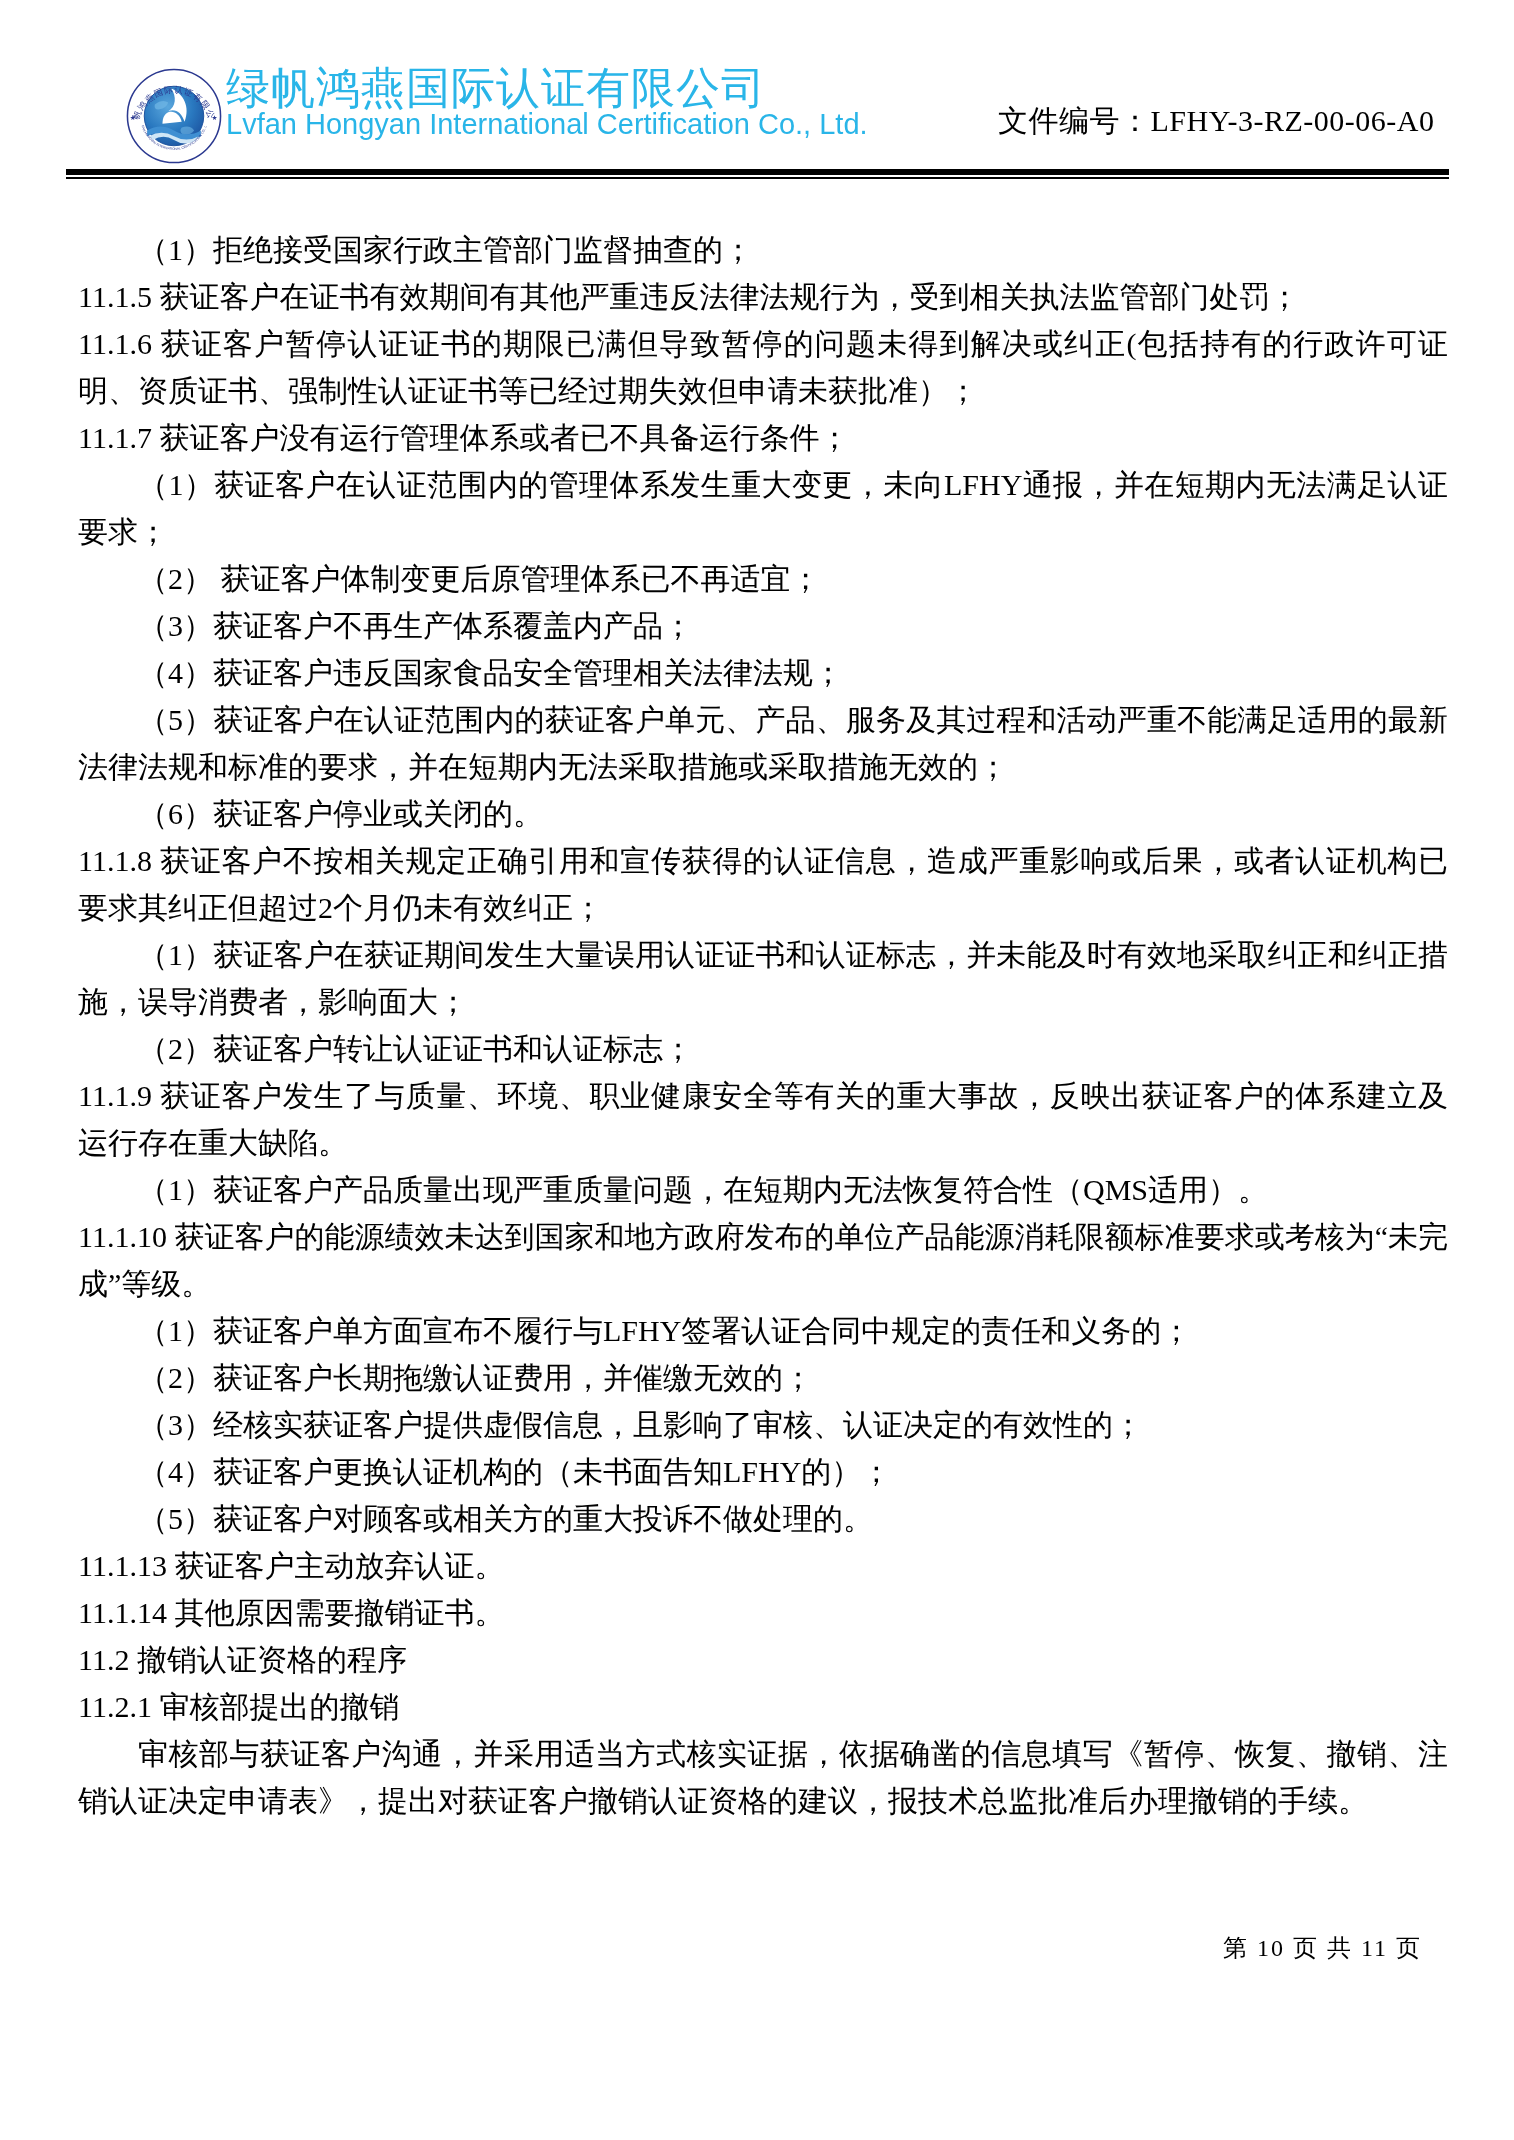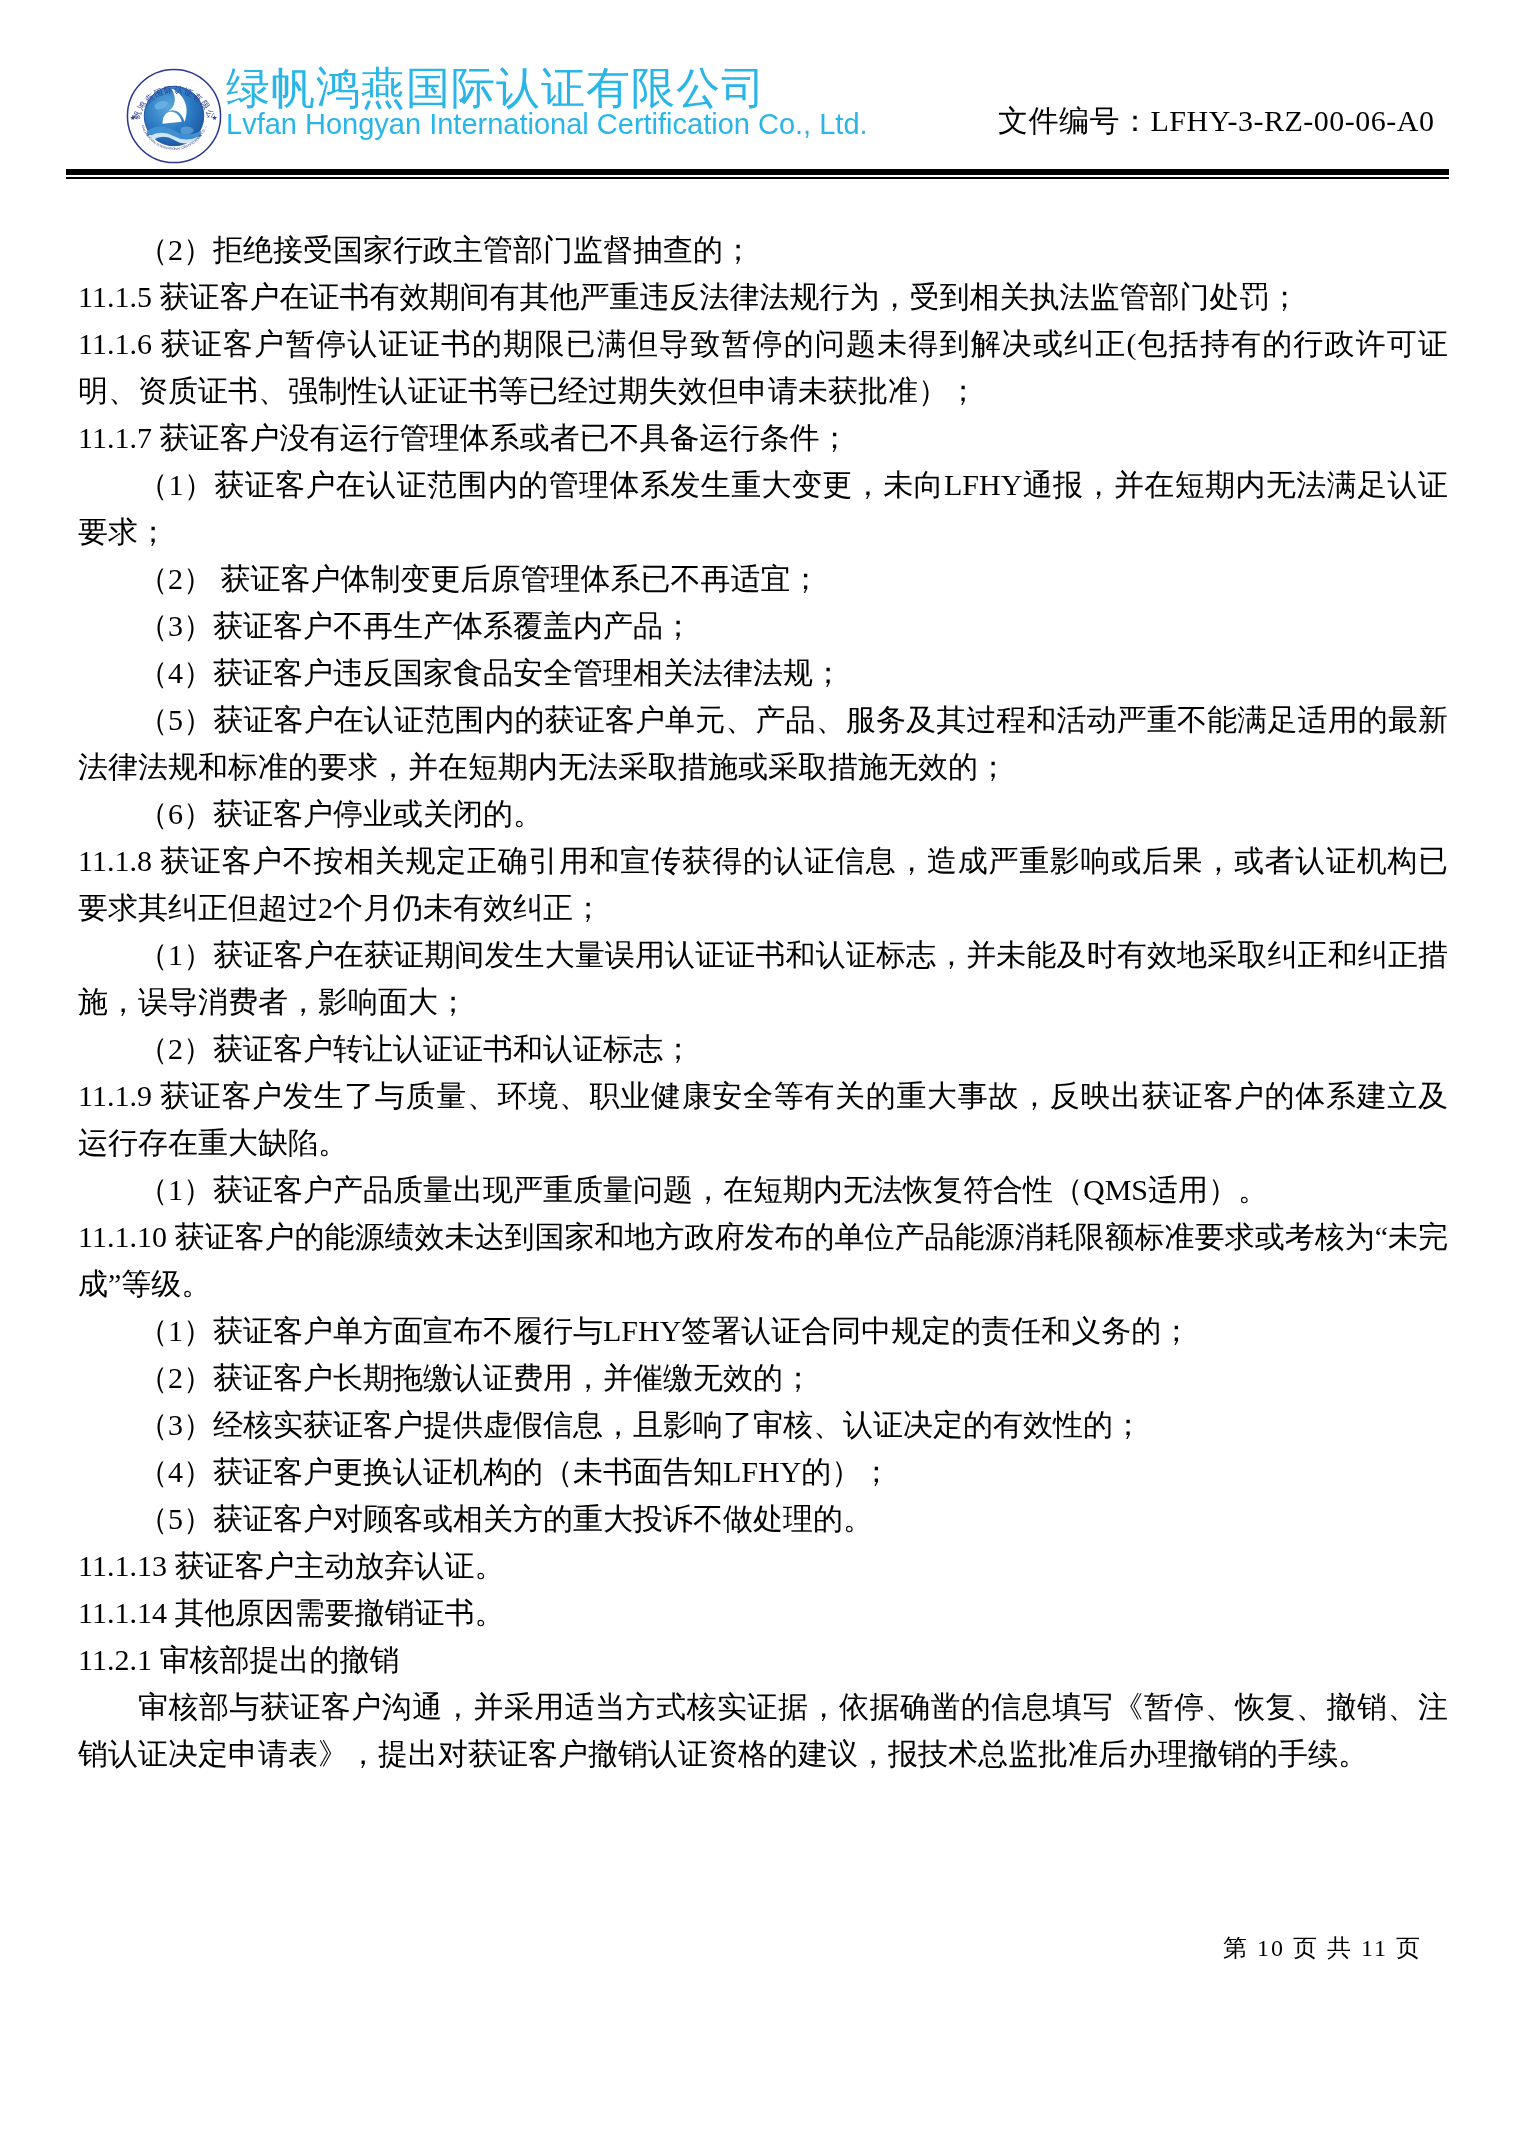--- a/index.html
+++ b/index.html
@@ -134,21 +134,21 @@
   </div>
 
   <div class="docnum">
     <span>文件编号：</span><span>LFHY-3-RZ-00-06-A0</span>
   </div>
 
   <div class="header-rule"></div>
 </div>
 
 <div class="content">
-    <p class="para indent">（2）拒绝接受国家行政主管部门监督抽查的；</p>
+    <p class="para indent">（1）拒绝接受国家行政主管部门监督抽查的；</p>
     <p class="para">11.1.5 获证客户在证书有效期间有其他严重违反法律法规行为，受到相关执法监管部门处罚；</p>
     <p class="para">11.1.6 获证客户暂停认证证书的期限已满但导致暂停的问题未得到解决或纠正(包括持有的行政许可证明、资质证书、强制性认证证书等已经过期失效但申请未获批准）；</p>
     <p class="para">11.1.7 获证客户没有运行管理体系或者已不具备运行条件；</p>
     <p class="para indent">（1）获证客户在认证范围内的管理体系发生重大变更，未向LFHY通报，并在短期内无法满足认证要求；</p>
     <p class="para indent">（2） 获证客户体制变更后原管理体系已不再适宜；</p>
     <p class="para indent">（3）获证客户不再生产体系覆盖内产品；</p>
     <p class="para indent">（4）获证客户违反国家食品安全管理相关法律法规；</p>
     <p class="para indent">（5）获证客户在认证范围内的获证客户单元、产品、服务及其过程和活动严重不能满足适用的最新法律法规和标准的要求，并在短期内无法采取措施或采取措施无效的；</p>
     <p class="para indent">（6）获证客户停业或关闭的。</p>
     <p class="para">11.1.8 获证客户不按相关规定正确引用和宣传获得的认证信息，造成严重影响或后果，或者认证机构已要求其纠正但超过2个月仍未有效纠正；</p>
@@ -157,19 +157,20 @@
     <p class="para">11.1.9 获证客户发生了与质量、环境、职业健康安全等有关的重大事故，反映出获证客户的体系建立及运行存在重大缺陷。</p>
     <p class="para indent">（1）获证客户产品质量出现严重质量问题，在短期内无法恢复符合性（QMS适用）。</p>
     <p class="para">11.1.10 获证客户的能源绩效未达到国家和地方政府发布的单位产品能源消耗限额标准要求或考核为“未完成”等级。</p>
     <p class="para indent">（1）获证客户单方面宣布不履行与LFHY签署认证合同中规定的责任和义务的；</p>
     <p class="para indent">（2）获证客户长期拖缴认证费用，并催缴无效的；</p>
     <p class="para indent">（3）经核实获证客户提供虚假信息，且影响了审核、认证决定的有效性的；</p>
     <p class="para indent">（4）获证客户更换认证机构的（未书面告知LFHY的）；</p>
     <p class="para indent">（5）获证客户对顾客或相关方的重大投诉不做处理的。</p>
     <p class="para">11.1.13 获证客户主动放弃认证。</p>
     <p class="para">11.1.14 其他原因需要撤销证书。</p>
+    <p class="para">11.2 撤销认证资格的程序</p>
     <p class="para">11.2.1 审核部提出的撤销</p>
     <p class="para indent">审核部与获证客户沟通，并采用适当方式核实证据，依据确凿的信息填写《暂停、恢复、撤销、注销认证决定申请表》，提出对获证客户撤销认证资格的建议，报技术总监批准后办理撤销的手续。</p>
   </div>
 
 <div class="footer">
   <span>第 10 页 共 11 页</span>
 </div>
 
 </body></html>

